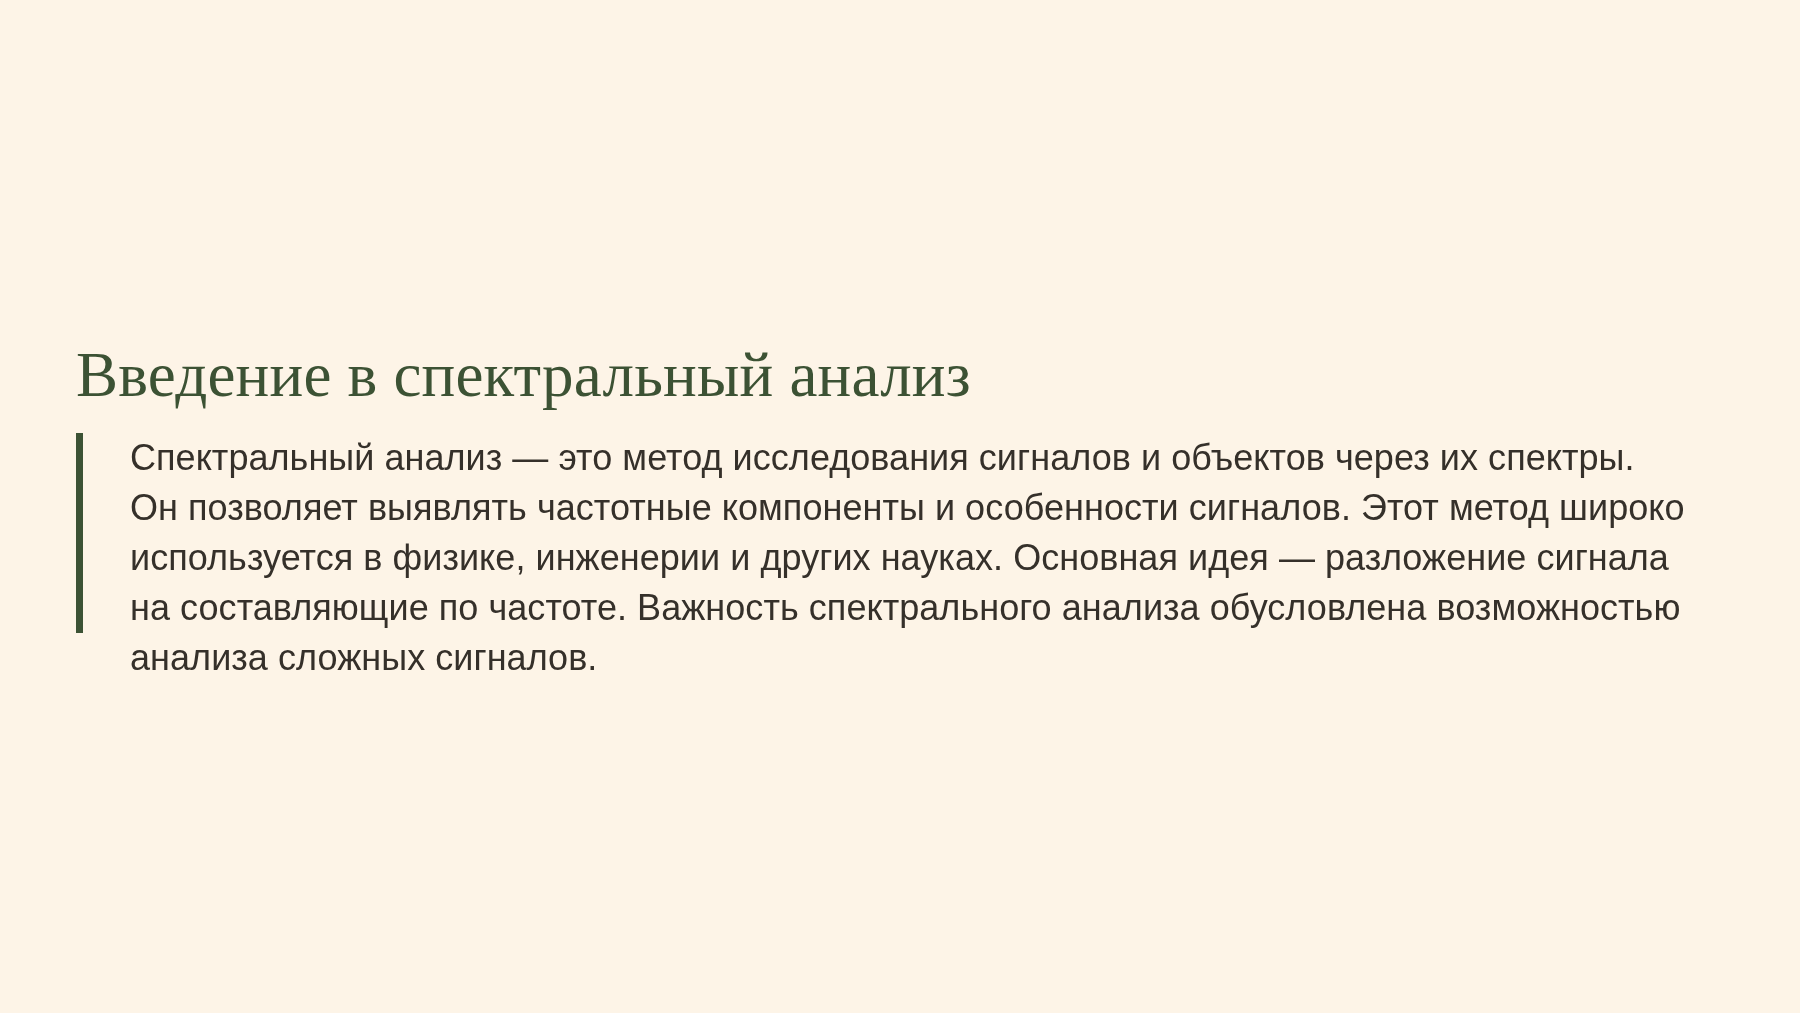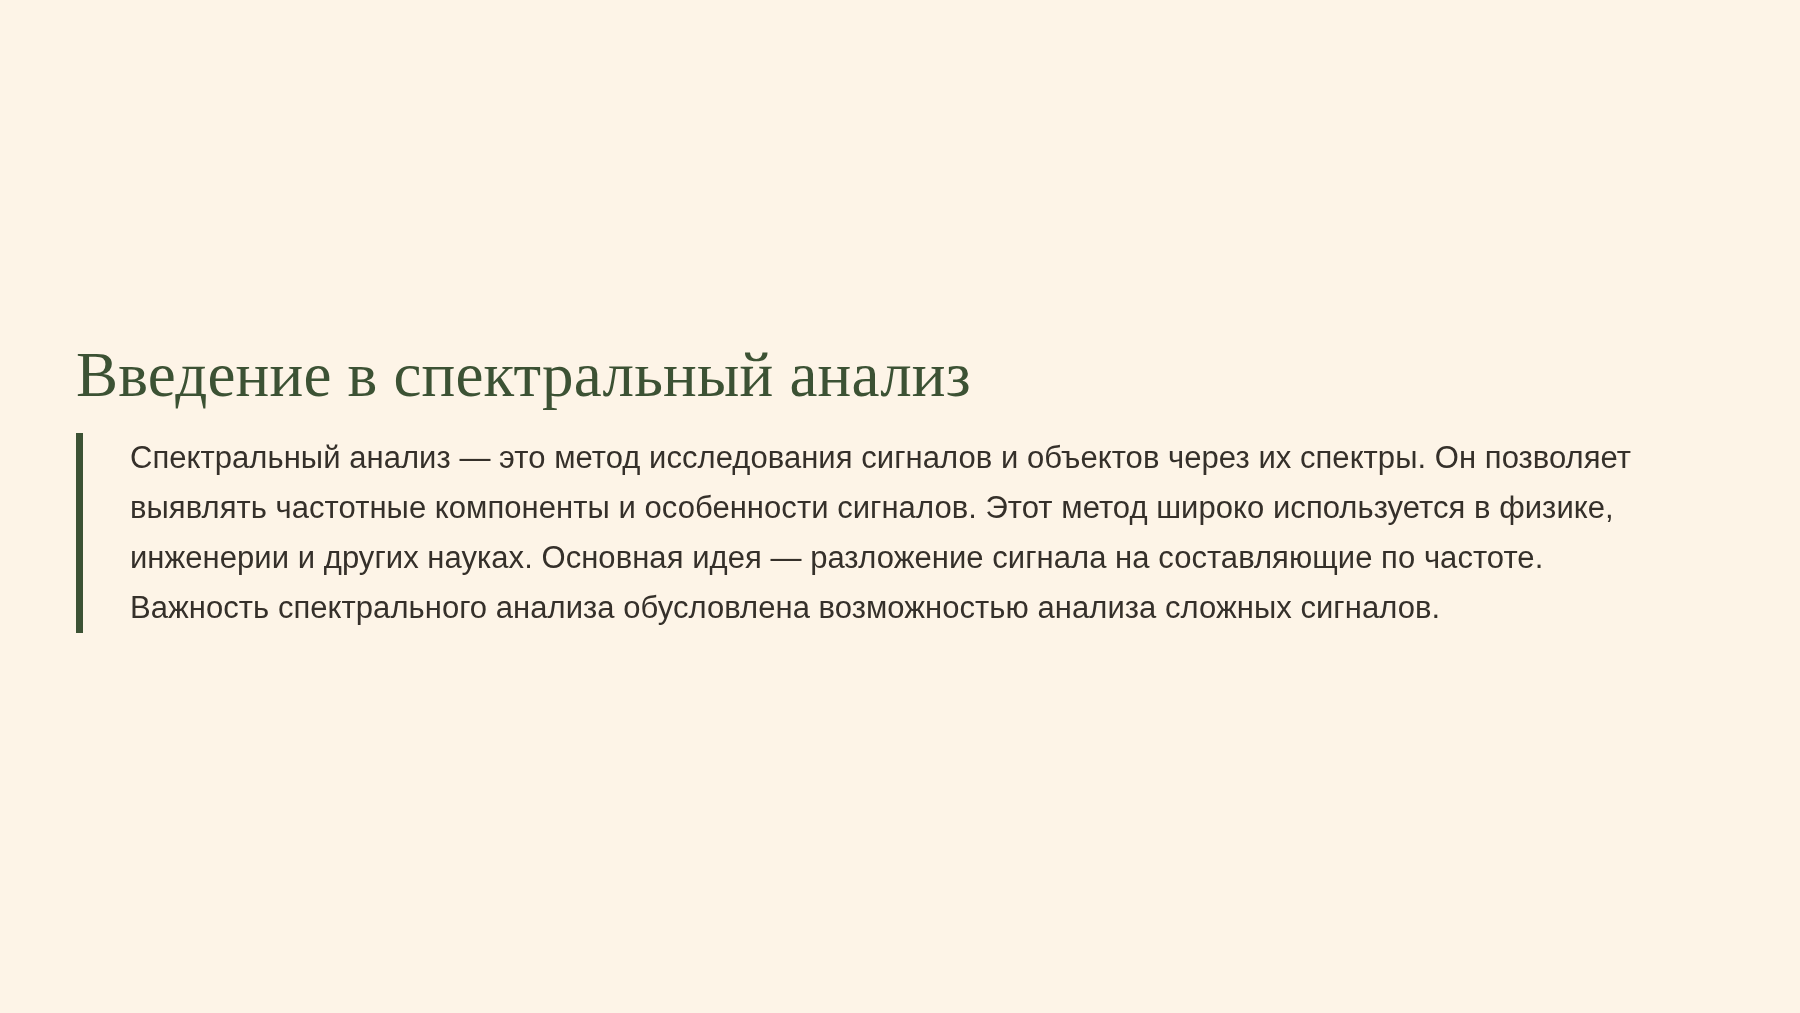--- a/index.html
+++ b/index.html
@@ -53,21 +53,21 @@
     left: 0;
     top: 0;
     width: 7px;
     height: 200px;
     background: #3c5234;
   }
 
   .body-text {
     margin: 0;
     font-family: "Liberation Sans", "DejaVu Sans", sans-serif;
-    font-size: 31px;
+    font-size: 36px;
     font-weight: 400;
     line-height: 50px;
     color: #35302a;
     letter-spacing: 0.05px;
     max-width: 1556px;
     text-align: left;
   }
 </style>
 </head>
 <body>

